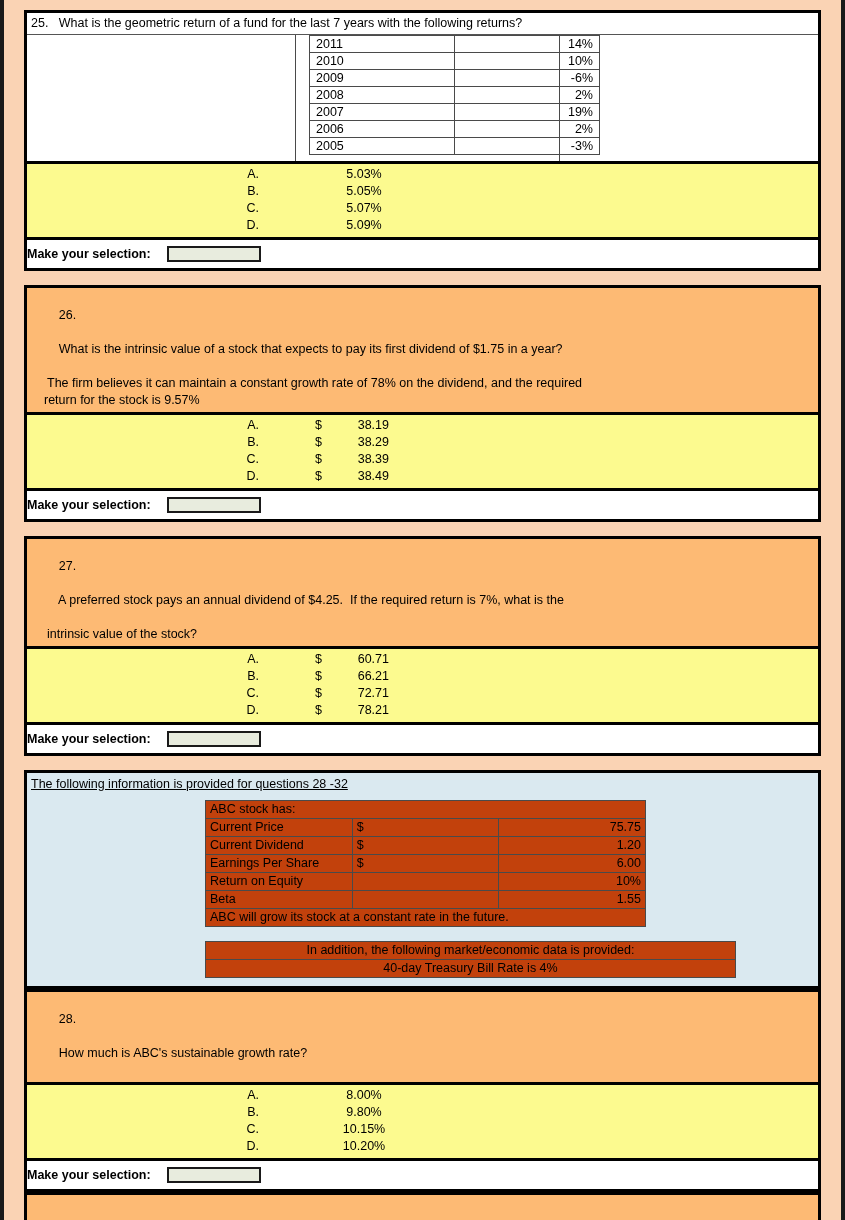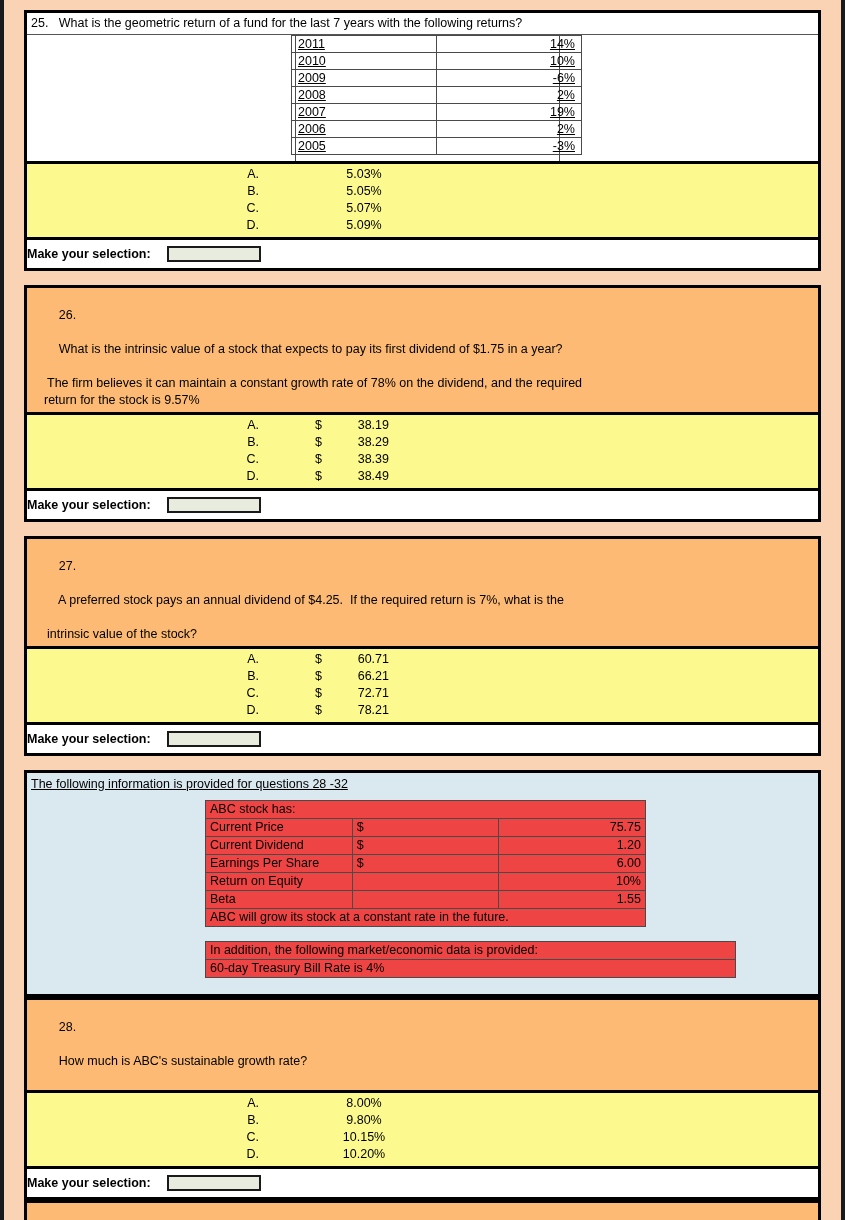--- a/index.html
+++ b/index.html
@@ -66,25 +66,24 @@
     border-bottom: 1px solid #555;
     line-height: 16px;
   }
   .yeartable-wrap {
     position: relative;
     height: 126px;
   }
   table.yeartable {
     border-collapse: collapse;
     position: absolute;
-    left: 264px;
+    left: 282px;
     top: 0;
     width: 264px;
     table-layout: fixed;
-    text-decoration: underline;
   }
   table.yeartable td {
     border: 1px solid #4a4a4a;
     height: 16px;
     line-height: 16px;
     padding: 0 6px;
     font-size: 12.5px;
   }
   table.yeartable td.yr { width: 132px; text-align: left; }
   table.yeartable td.val { width: 132px; text-align: right; }
@@ -162,38 +161,38 @@
     padding: 3px 4px 2px 4px;
     line-height: 16px;
   }
   .info-title span { text-decoration: underline; }
   .info-tables {
     padding: 6px 0 8px 178px;
   }
   table.infotable {
     border-collapse: collapse;
     table-layout: fixed;
-    background: #ef4444;
-    margin-bottom: 8px;
+    background: #c2410c;
+    margin-bottom: 0;
   }
   table.infotable td {
     border: 1px solid #4a4a4a;
     height: 17px;
     line-height: 17px;
     padding: 0 4px;
     font-size: 12.5px;
     white-space: nowrap;
   }
   table.abctable { width: 441px; }
   table.abctable td.lbl { text-align: left; }
   table.abctable td.cur { width: 40px; text-align: left; }
   table.abctable td.num { width: 66px; text-align: right; }
   table.abctable td.full { text-align: left; }
   table.mkttable { width: 531px; margin-top: 14px; }
-  table.mkttable td { text-align: left; }
+  table.mkttable td { text-align: center; }
 </style>
 </head>
 <body>
 
 <div class="page-left-rail"></div>
 <div class="page-right-rail"></div>
 
 <div class="sheet">
 
   <div class="qblock">
@@ -387,21 +386,21 @@
           </tr>
         </tbody>
       </table>
 
       <table class="infotable mkttable">
         <tbody>
           <tr>
             <td>In addition, the following market/economic data is provided:</td>
           </tr>
           <tr>
-            <td>60-day Treasury Bill Rate is 4%</td>
+            <td>40-day Treasury Bill Rate is 4%</td>
           </tr>
         </tbody>
       </table>
     </div>
   </div>
 
   <div class="qblock tight">
     <div class="qstem">
       <div class="line">
         <span>28.</span>

